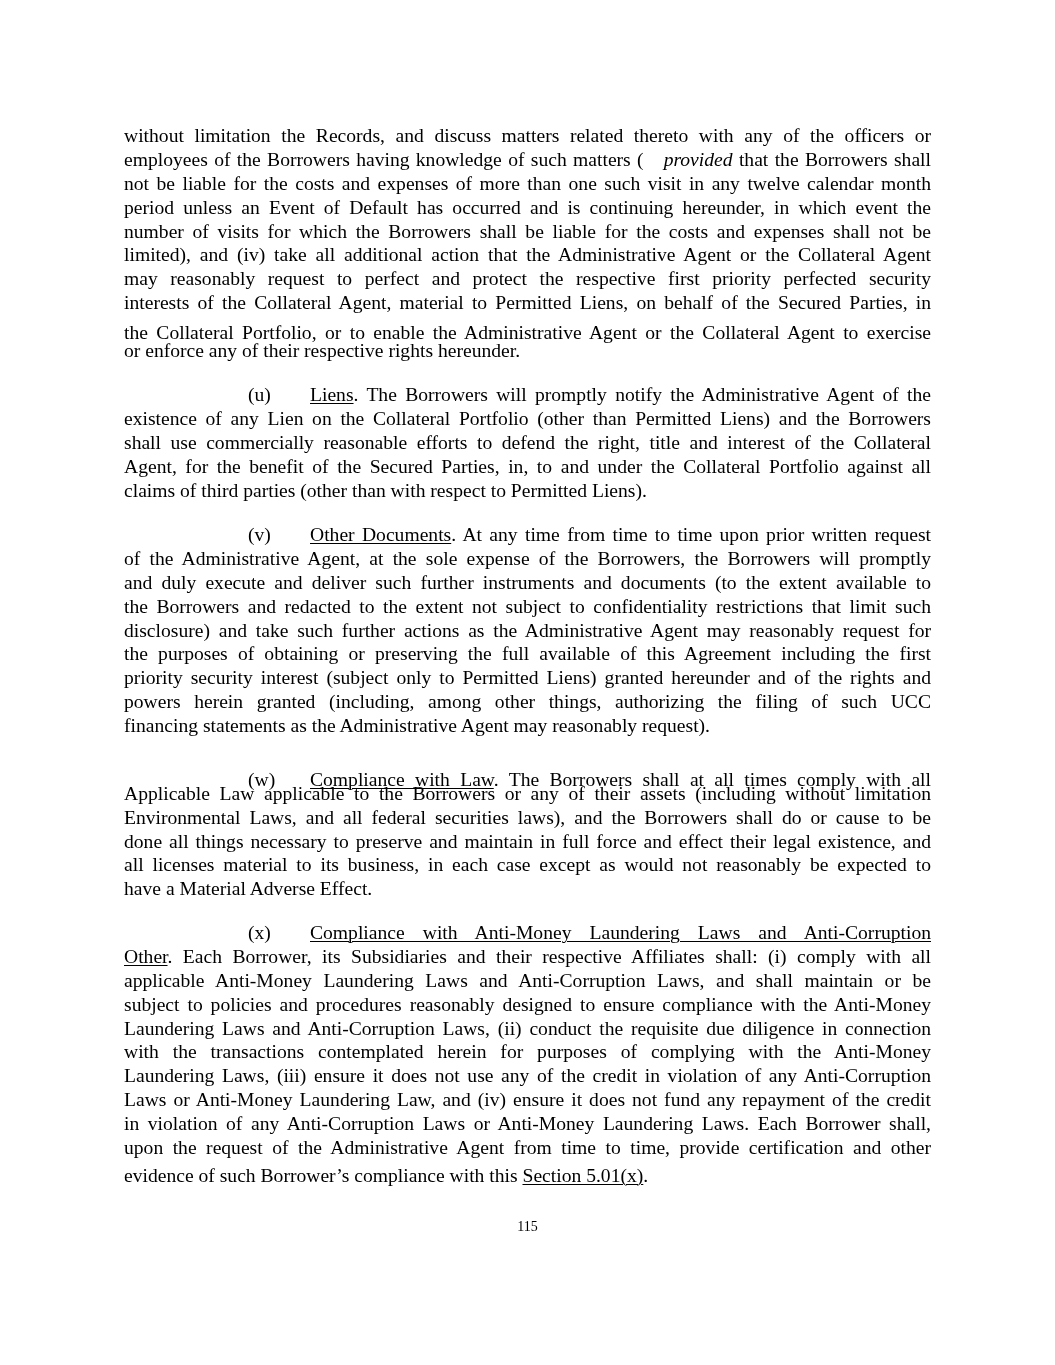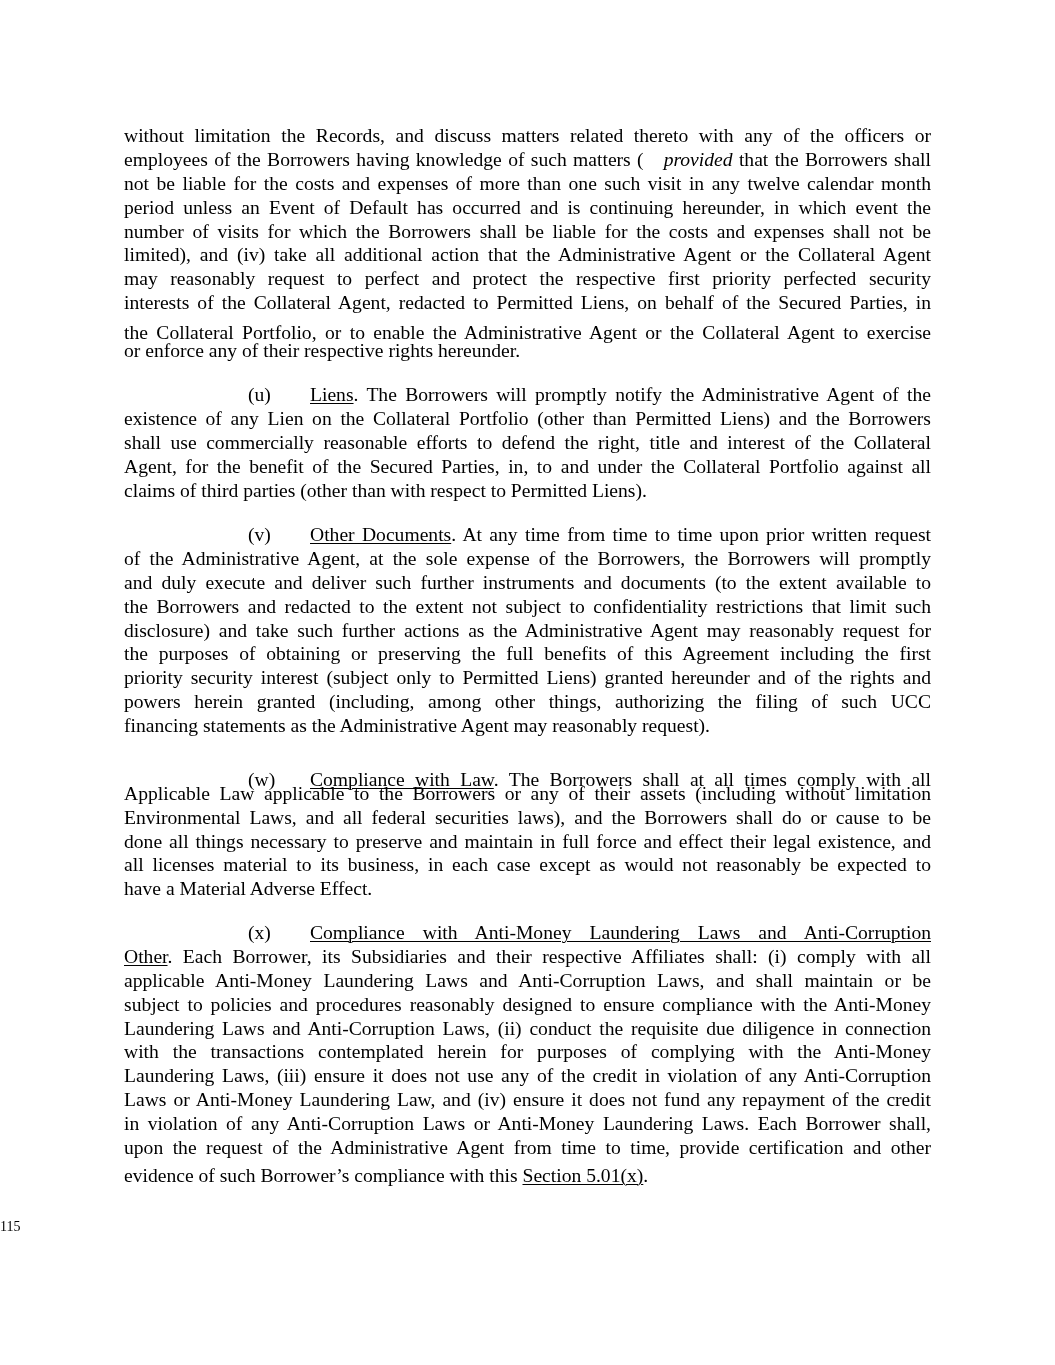--- a/index.html
+++ b/index.html
@@ -16,56 +16,56 @@
       white-space: nowrap;
       text-align: justify; text-align-last: justify;
     }
     .line.last { text-align-last: left; }
     .line.indent { left: 248px; width: 683px; }
     .marker { display: inline-block; width: 62px; text-align-last: left; }
     .u { text-decoration: underline; text-underline-offset: 2px; text-decoration-thickness: 1px; }
     .i { font-style: italic; margin-left: 20px; }
     .page-number {
       position: absolute; left: 0; width: 1055px; top: 1218px;
-      font-size: 14px; line-height: 18px;
+      text-align: center; font-size: 14px; line-height: 18px;
     }
   </style>
 </head>
 <body>
 
 <div class="page">
 
   <div>
     <div class="line" style="top:124px">without limitation the Records, and discuss matters related thereto with any of the officers or</div>
     <div class="line" style="top:148px"><span>employees of the Borrowers having knowledge of such matters (</span><span class="i">provided</span><span> that the Borrowers shall</span></div>
     <div class="line" style="top:172px">not be liable for the costs and expenses of more than one such visit in any twelve calendar month</div>
     <div class="line" style="top:196px">period unless an Event of Default has occurred and is continuing hereunder, in which event the</div>
     <div class="line" style="top:220px">number of visits for which the Borrowers shall be liable for the costs and expenses shall not be</div>
     <div class="line" style="top:243px">limited), and (iv) take all additional action that the Administrative Agent or the Collateral Agent</div>
     <div class="line" style="top:267px">may reasonably request to perfect and protect the respective first priority perfected security</div>
-    <div class="line" style="top:291px">interests of the Collateral Agent, redacted to Permitted Liens, on behalf of the Secured Parties, in</div>
+    <div class="line" style="top:291px">interests of the Collateral Agent, material to Permitted Liens, on behalf of the Secured Parties, in</div>
     <div class="line" style="top:321px">the Collateral Portfolio, or to enable the Administrative Agent or the Collateral Agent to exercise</div>
     <div class="line last" style="top:339px">or enforce any of their respective rights hereunder.</div>
   </div>
 
   <div>
     <div class="line indent" style="top:383px"><span class="marker">(u)</span><span class="u">Liens</span><span>.  The Borrowers will promptly notify the Administrative Agent of the</span></div>
     <div class="line" style="top:407px">existence of any Lien on the Collateral Portfolio (other than Permitted Liens) and the Borrowers</div>
     <div class="line" style="top:431px">shall use commercially reasonable efforts to defend the right, title and interest of the Collateral</div>
     <div class="line" style="top:455px">Agent, for the benefit of the Secured Parties, in, to and under the Collateral Portfolio against all</div>
     <div class="line last" style="top:479px">claims of third parties (other than with respect to Permitted Liens).</div>
   </div>
 
   <div>
     <div class="line indent" style="top:523px"><span class="marker">(v)</span><span class="u">Other Documents</span><span>.  At any time from time to time upon prior written request</span></div>
     <div class="line" style="top:547px">of the Administrative Agent, at the sole expense of the Borrowers, the Borrowers will promptly</div>
     <div class="line" style="top:571px">and duly execute and deliver such further instruments and documents (to the extent available to</div>
     <div class="line" style="top:595px">the Borrowers and redacted to the extent not subject to confidentiality restrictions that limit such</div>
     <div class="line" style="top:619px">disclosure) and take such further actions as the Administrative Agent may reasonably request for</div>
-    <div class="line" style="top:642px">the purposes of obtaining or preserving the full benefits of this Agreement including the first</div>
+    <div class="line" style="top:642px">the purposes of obtaining or preserving the full available of this Agreement including the first</div>
     <div class="line" style="top:666px">priority security interest (subject only to Permitted Liens) granted hereunder and of the rights and</div>
     <div class="line" style="top:690px">powers herein granted (including, among other things, authorizing the filing of such UCC</div>
     <div class="line last" style="top:714px">financing statements as the Administrative Agent may reasonably request).</div>
   </div>
 
   <div>
     <div class="line indent" style="top:768px"><span class="marker">(w)</span><span class="u">Compliance with Law</span><span>.  The Borrowers shall at all times comply with all</span></div>
     <div class="line" style="top:782px">Applicable Law applicable to the Borrowers or any of their assets (including without limitation</div>
     <div class="line" style="top:806px">Environmental Laws, and all federal securities laws), and the Borrowers shall do or cause to be</div>
     <div class="line" style="top:830px">done all things necessary to preserve and maintain in full force and effect their legal existence, and</div>

